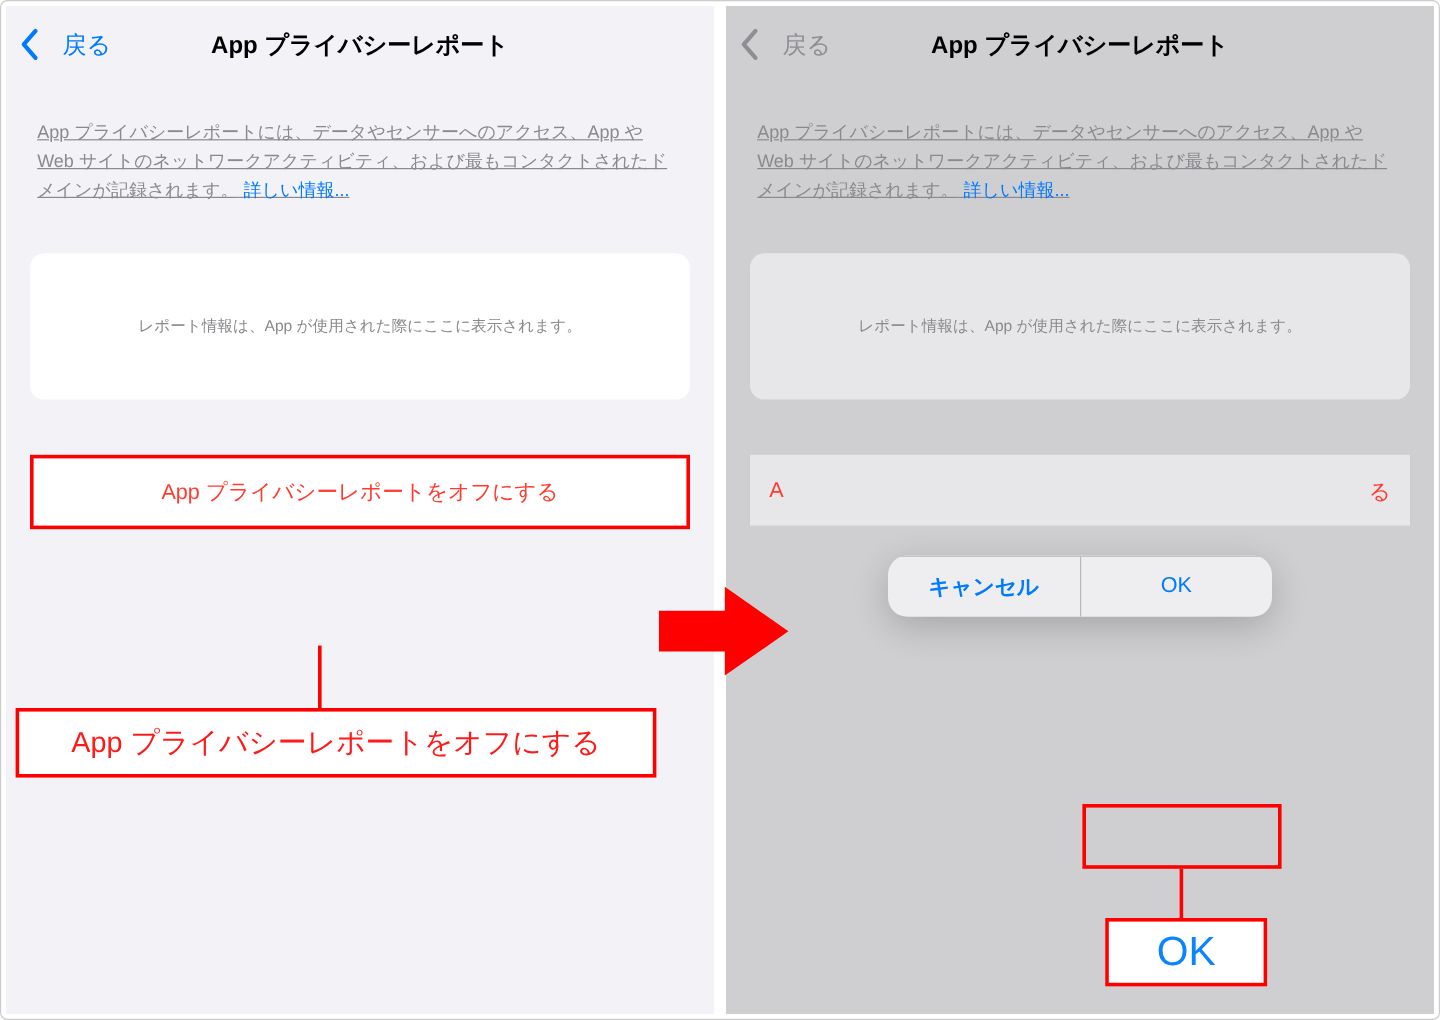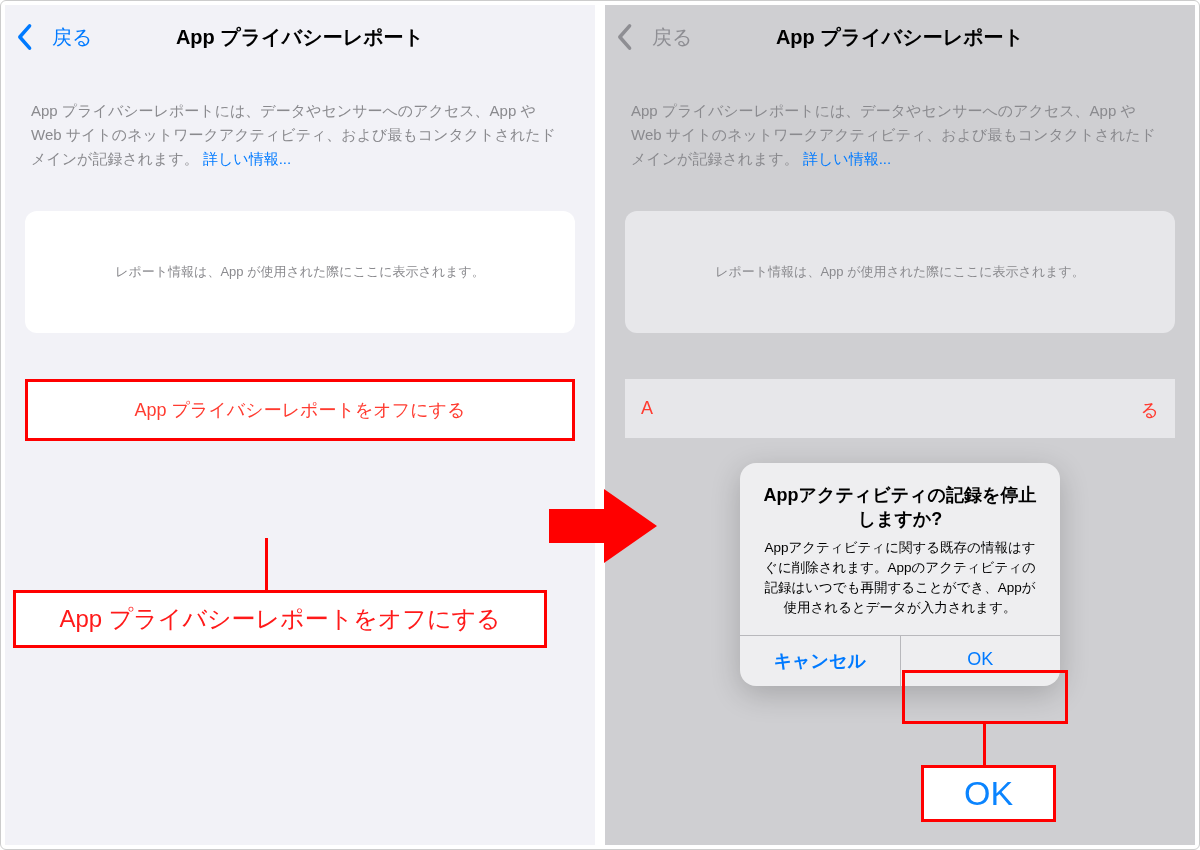--- a/index.html
+++ b/index.html
@@ -54,20 +54,21 @@
     font-weight: 700;
     color: #000;
   }
 
   
   .desc {
     padding: 30px 26px 0 26px;
     font-size: 15px;
     line-height: 1.6;
     color: #8a8a8e;
+    text-decoration: underline;
   }
   .desc .link { color: #007aff; }
 
   
   .card {
     margin: 40px 20px 0 20px;
     background: #fff;
     border-radius: 12px;
     padding: 50px 30px;
     text-align: center;
@@ -240,24 +241,20 @@
       <span>レポート情報は、App が使用された際にここに表示されます。</span>
     </div>
 
     <div class="off-btn" style="position:relative;">
       <span style="position:absolute;left:16px;">A</span>
       <span style="position:absolute;right:16px;">る</span>
       <span style="visibility:hidden;">X</span>
     </div>
 
     <div class="alert">
-      <div class="alert-body">
-        <div class="alert-title">Appアクティビティの記録を停止しますか?</div>
-        <div class="alert-msg">Appアクティビティに関する既存の情報はすぐに削除されます。Appのアクティビティの記録はいつでも再開することができ、Appが使用されるとデータが入力されます。</div>
-      </div>
       <div class="alert-btns">
         <div class="alert-btn">
           <span>キャンセル</span>
         </div>
         <div class="alert-btn ok-highlight">
           <span>OK</span>
         </div>
       </div>
     </div>
 

